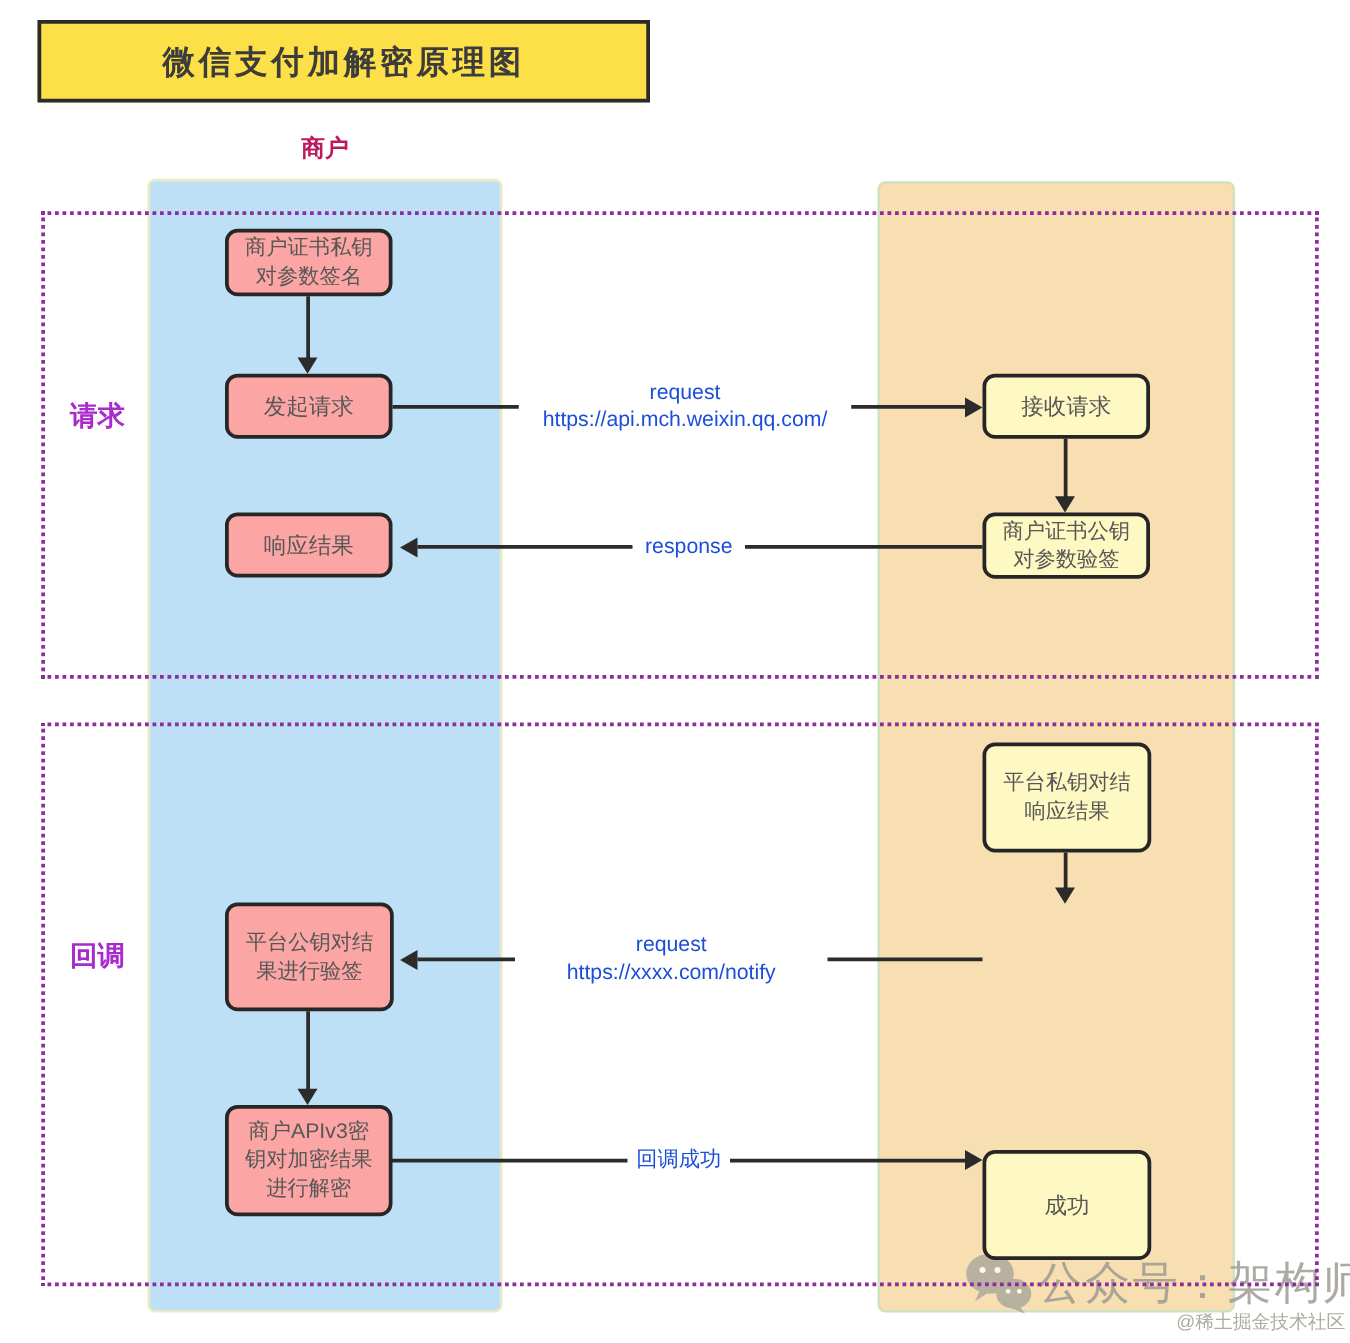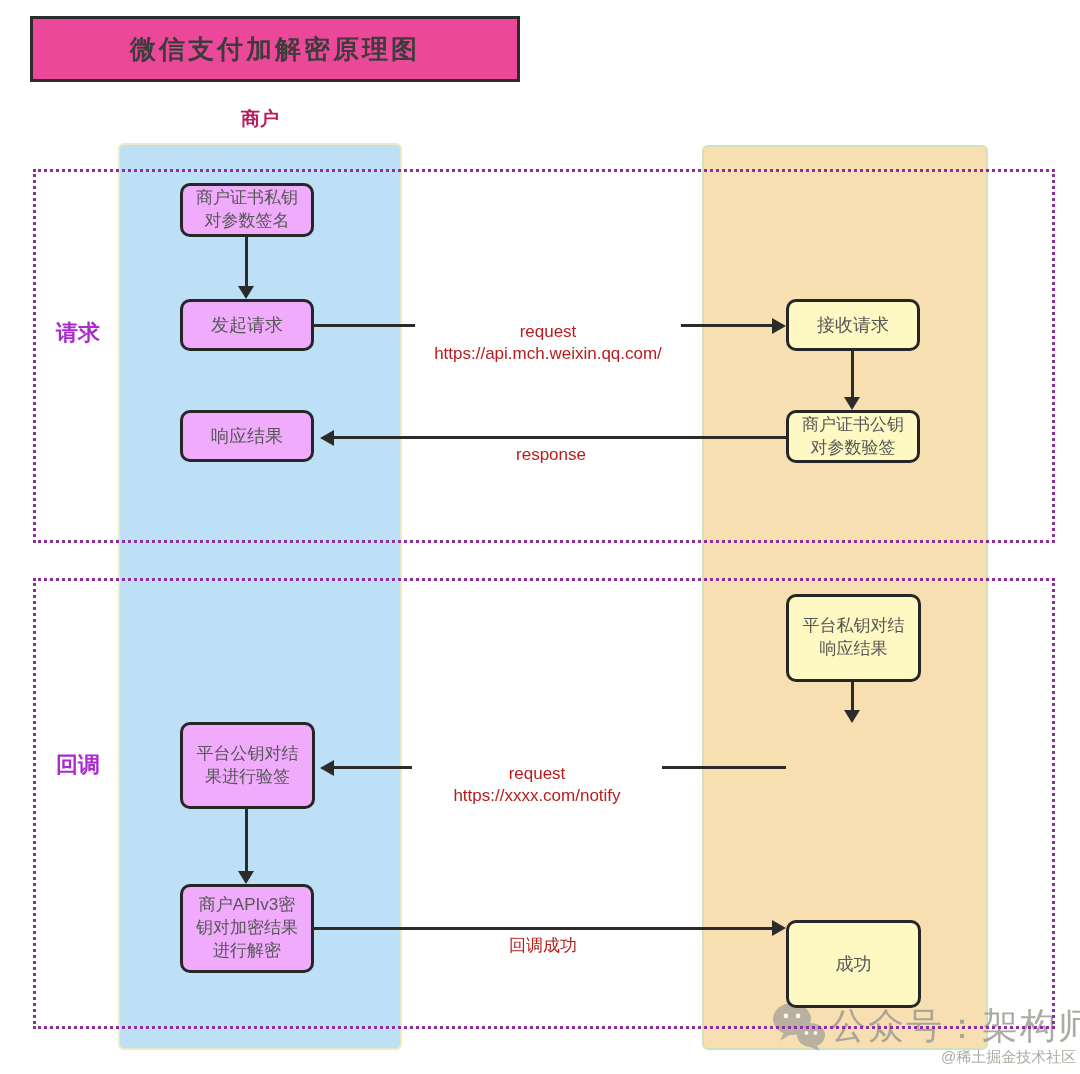--- a/index.html
+++ b/index.html
@@ -12,40 +12,40 @@
   .lane-merchant { left:118px; top:143px; width:284px; height:907px; background:#BEE0F6; border:2px solid #ECEAC2; }
   .lane-wechat  { left:702px; top:145px; width:286px; height:905px; background:#F7DFB2; border:2px solid #CFE2BD; }
 
   
   .section { position:absolute; left:33px; width:1022px; border:3px dotted #8E2D9C; z-index:2; }
   .section-request  { top:169px; height:374px; }
   .section-callback { top:578px; height:451px; }
 
   
   .title-box { position:absolute; left:30px; top:16px; width:490px; height:66px;
-    background:#ec4899; border:3px solid #2B2B2B; display:flex; align-items:center; justify-content:center;
+    background:#fde047; border:3px solid #2B2B2B; display:flex; align-items:center; justify-content:center;
     font-size:26px; font-weight:bold; color:#3C3C3C; letter-spacing:3px; z-index:4; }
 
   
   .col-header { position:absolute; text-align:center; font-size:19px; font-weight:bold; color:#be185d; z-index:3; }
   .col-header-merchant { left:118px; top:106px; width:284px; }
   .col-header-wechat   { left:702px; top:106px; width:286px; }
 
   
   .phase-label { position:absolute; left:40px; width:76px; text-align:center;
     font-size:22px; font-weight:bold; color:#A92BCE; z-index:3; }
   .phase-request  { top:318px; }
   .phase-callback { top:750px;text-align:center; }
 
   
   .node { position:absolute; border:3px solid #262626; border-radius:10px;
     display:flex; align-items:center; justify-content:center; text-align:center;
     font-size:18px; color:#575757; line-height:1.35; white-space:pre-line; z-index:4; padding:2px; }
   .node.small-text { font-size:17px; }
-  .orange { background:#f0abfc; }
+  .orange { background:#fca5a5; }
   .green  { background:#fef9c3; }
 
   .n-merchant-cert-sign   { left:180px; top:183px; width:134px; height:54px; }
   .n-send-request         { left:180px; top:299px; width:134px; height:52px; }
   .n-response-result      { left:180px; top:410px; width:134px; height:52px; }
   .n-platform-pubkey      { left:180px; top:722px; width:135px; height:87px; }
   .n-apiv3-decrypt        { left:180px; top:884px; width:134px; height:89px; }
   .n-receive-request      { left:786px; top:299px; width:134px; height:52px; }
   .n-merchant-cert-verify { left:786px; top:410px; width:134px; height:53px; }
   .n-platform-sign        { left:786px; top:594px; width:135px; height:88px; }
@@ -72,22 +72,22 @@
   .ah-c1 { left:238px; top:286px; }
   .ah-c2 { left:844px; top:397px; }
   .ah-c3 { left:844px; top:710px; }
   .ah-c4 { left:238px; top:871px; }
   .ah-h1 { left:772px; top:318px; }
   .ah-h2 { left:320px; top:430px; }
   .ah-h3 { left:320px; top:760px; }
   .ah-h4 { left:772px; top:920px; }
 
   
-  .edge-label { position:absolute; background:#ffffff; text-align:center; color:#b91c1c;
-    font-size:17px; line-height:22px; z-index:5; padding:1px 4px;margin-top:18px; }
+  .edge-label { position:absolute; background:#ffffff; text-align:center; color:#1d4ed8;
+    font-size:17px; line-height:22px; z-index:5; padding:1px 4px; }
   .e-request  { left:415px; top:302px; width:266px; }
   .e-response { left:506px; top:425px; width:90px; }
   .e-cb-request { left:412px; top:744px; width:250px; }
   .e-cb-success { left:502px; top:916px; width:82px; }
 
   
   .watermark { position:absolute; left:770px; top:1000px; display:flex; align-items:center; z-index:1; }
   .wm-icon { width:56px; height:52px; margin-right:4px; opacity:0.75; }
   .wm-text { font-size:36px; color:rgba(158,155,146,0.85); letter-spacing:2px; white-space:nowrap; }
   .credit { position:absolute; left:941px; top:1048px; font-size:15px; color:rgba(170,167,158,0.95); z-index:5; white-space:nowrap; }

